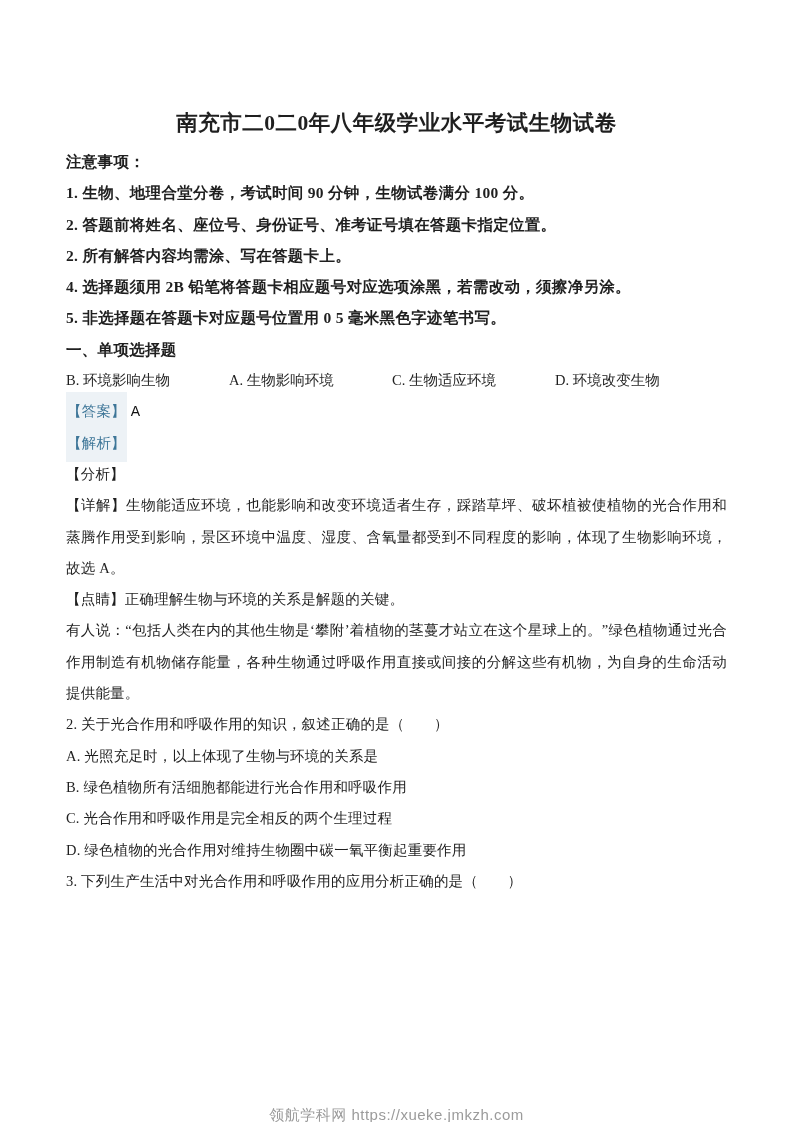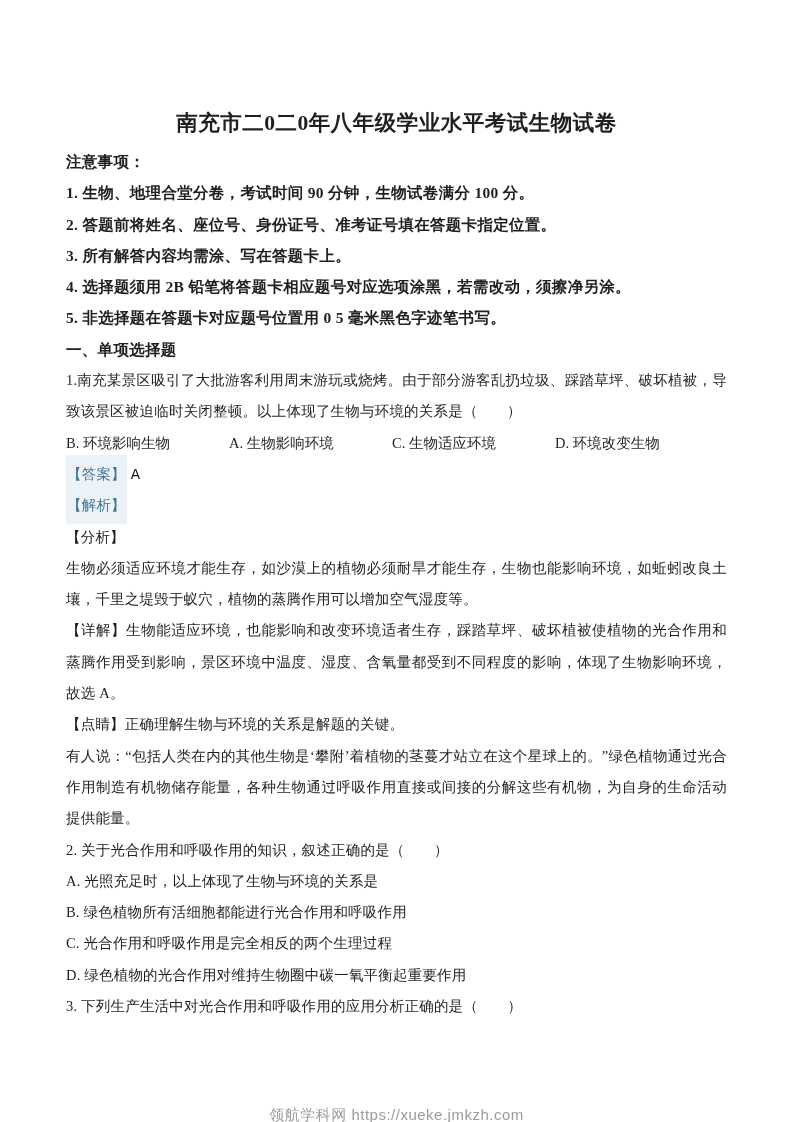--- a/index.html
+++ b/index.html
@@ -84,42 +84,40 @@
 <body>
 
 <div class="page">
   <div class="content">
 
     <h1 class="doc-title">南充市二0二0年八年级学业水平考试生物试卷</h1>
 
     <p class="line bold">注意事项：</p>
     <p class="line bold">1. 生物、地理合堂分卷，考试时间 90 分钟，生物试卷满分 100 分。</p>
     <p class="line bold">2. 答题前将姓名、座位号、身份证号、准考证号填在答题卡指定位置。</p>
-    <p class="line bold">3. 所有解答内容均需涂、写在答题卡上。</p>
+    <p class="line bold">2. 所有解答内容均需涂、写在答题卡上。</p>
     <p class="line bold">4. 选择题须用 2B 铅笔将答题卡相应题号对应选项涂黑，若需改动，须擦净另涂。</p>
     <p class="line bold">5. 非选择题在答题卡对应题号位置用 0 5 毫米黑色字迹笔书写。</p>
 
     <p class="line bold">一、单项选择题</p>
 
-    <p class="line">1.南充某景区吸引了大批游客利用周末游玩或烧烤。由于部分游客乱扔垃圾、踩踏草坪、破坏植被，导致该景区被迫临时关闭整顿。以上体现了生物与环境的关系是（　　）</p>
 
     <div class="options-row">
       <span class="opt">B. 环境影响生物</span>
       <span class="opt">A. 生物影响环境</span>
       <span class="opt">C. 生物适应环境</span>
       <span class="opt">D. 环境改变生物</span>
     </div>
 
     <p class="line"><span class="tag-teal">【答案】</span><span class="ans-val">A</span></p>
 
     <p class="line"><span class="tag-teal">【解析】</span></p>
 
     <p class="line"><span>【分析】</span></p>
 
-    <p class="line">生物必须适应环境才能生存，如沙漠上的植物必须耐旱才能生存，生物也能影响环境，如蚯蚓改良土壤，千里之堤毁于蚁穴，植物的蒸腾作用可以增加空气湿度等。</p>
 
     <p class="line">【详解】生物能适应环境，也能影响和改变环境适者生存，踩踏草坪、破坏植被使植物的光合作用和蒸腾作用受到影响，景区环境中温度、湿度、含氧量都受到不同程度的影响，体现了生物影响环境，故选 A。</p>
 
     <p class="line">【点睛】正确理解生物与环境的关系是解题的关键。</p>
 
 
     <p class="line">有人说：“包括人类在内的其他生物是‘攀附’着植物的茎蔓才站立在这个星球上的。”绿色植物通过光合作用制造有机物储存能量，各种生物通过呼吸作用直接或间接的分解这些有机物，为自身的生命活动提供能量。</p>
 
     <p class="line">2. 关于光合作用和呼吸作用的知识，叙述正确的是（　　）</p>
     <p class="line">A. 光照充足时，以上体现了生物与环境的关系是</p>

